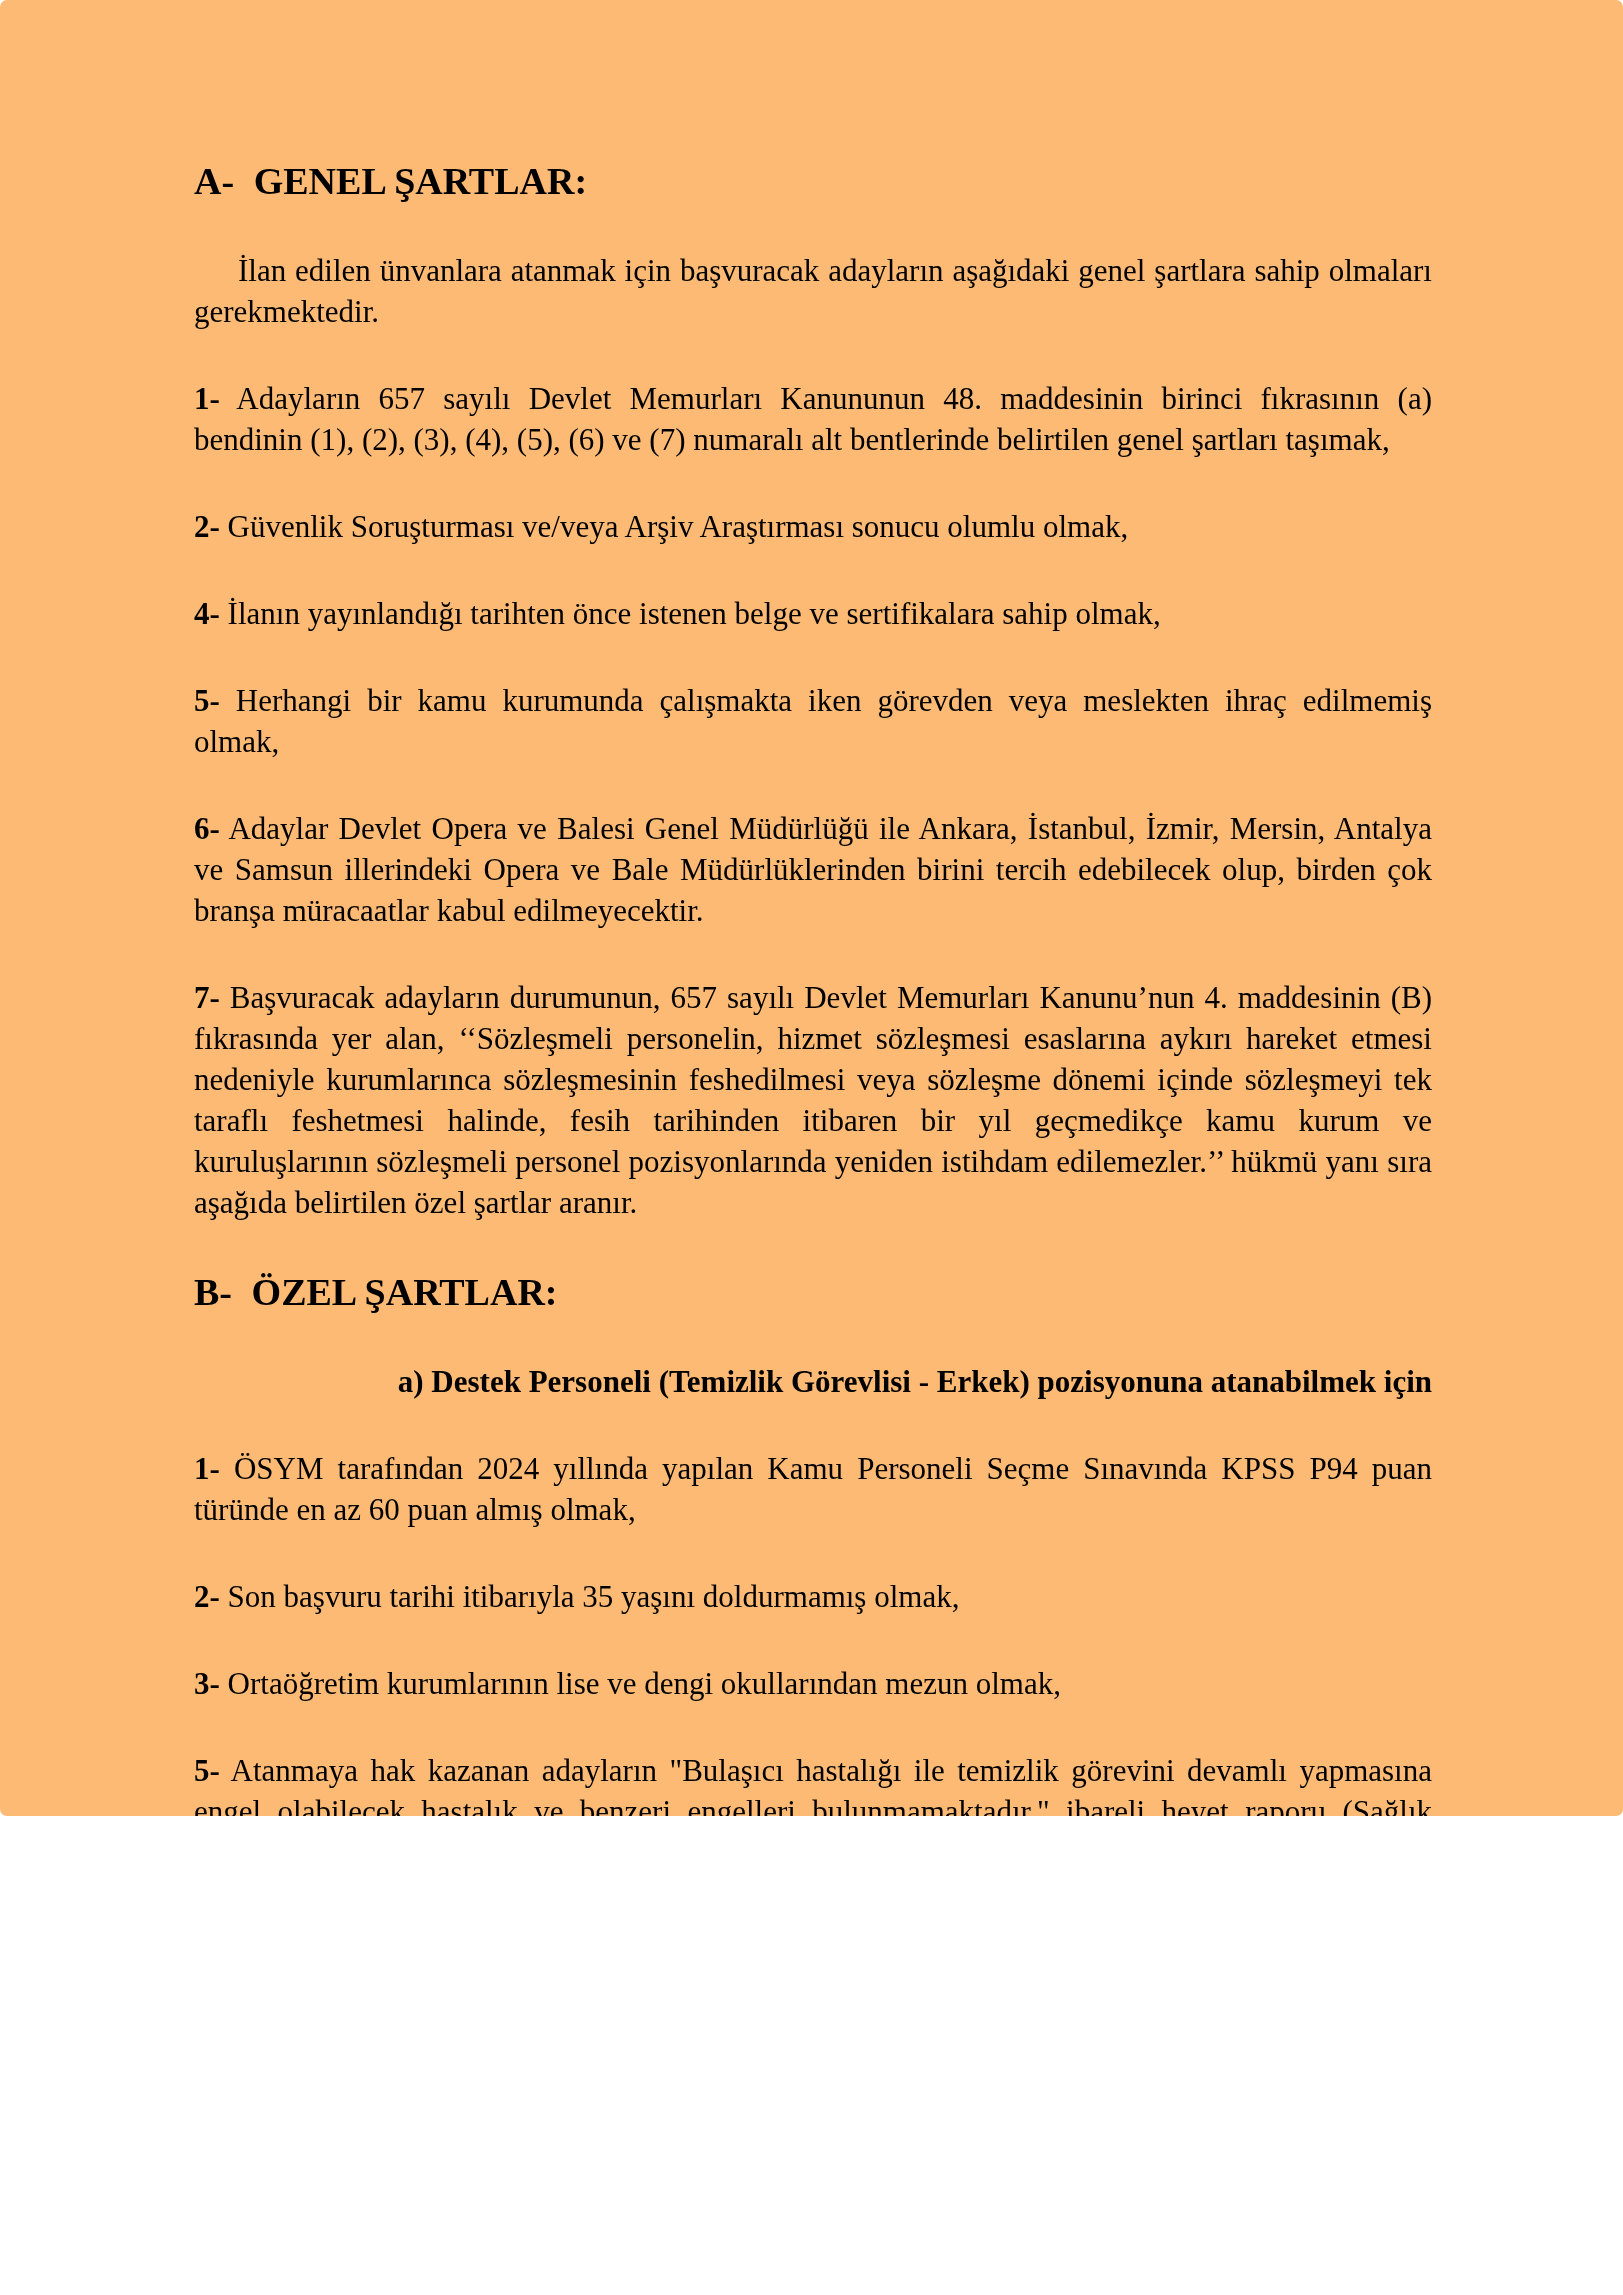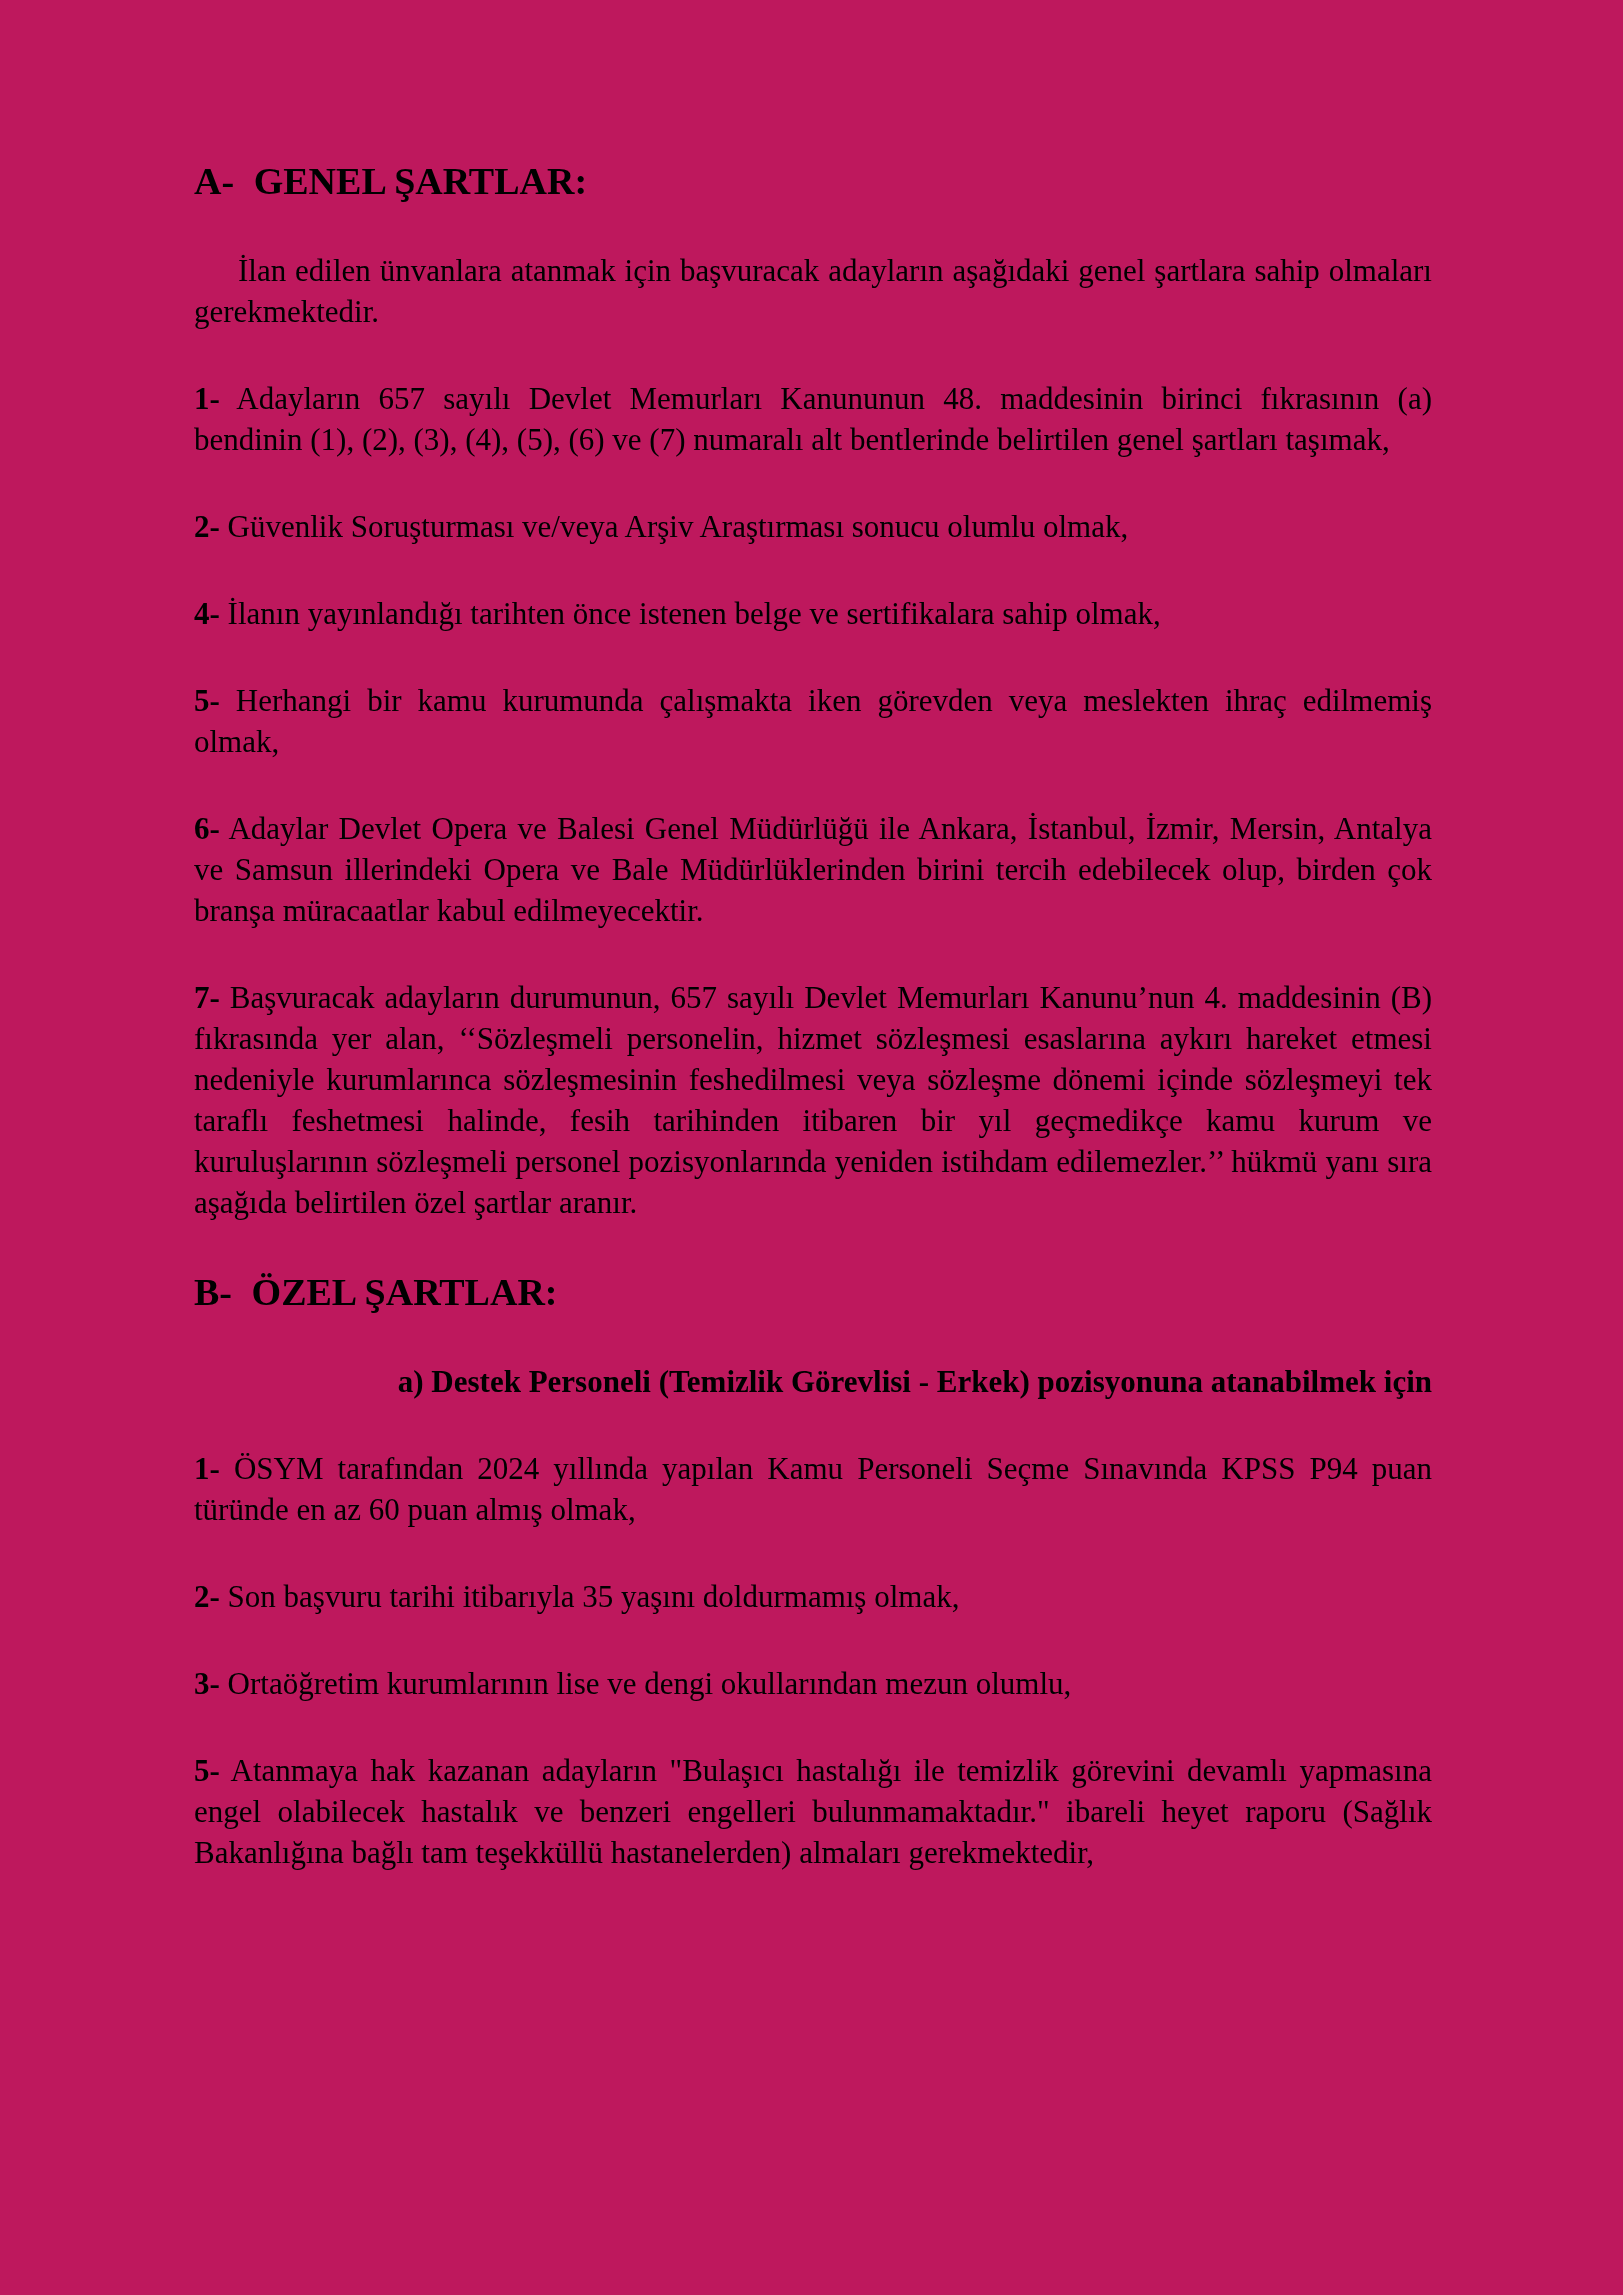--- a/index.html
+++ b/index.html
@@ -3,29 +3,30 @@
 <meta charset="utf-8">
 <style>
   html, body {
     margin: 0;
     padding: 0;
     background: #ffffff;
   }
   .page {
     position: relative;
     width: 1623px;
-    height: 2295px;
+    height: 1816px;
     box-sizing: border-box;
-    background: #be185d;
+    background: #fdba74;
     color: #000000;
     font-family: "Liberation Serif", "DejaVu Serif", serif;
     font-size: 31px;
     line-height: 41px;
     padding: 158px 191px 0 194px;
     overflow: hidden;
+    border-radius: 7px;
   }
   .heading {
     font-size: 38px;
     line-height: 46px;
     font-weight: bold;
     margin: 0 0 46px 0;
     text-align: left;
   }
   .heading .hlabel {
     margin-right: 19.6px;
@@ -68,20 +69,20 @@
   <p class="para"><span class="num">7-</span> <span>Başvuracak adayların durumunun, 657 sayılı Devlet Memurları Kanunu’nun 4. maddesinin (B) fıkrasında yer alan, ‘‘Sözleşmeli personelin, hizmet sözleşmesi esaslarına aykırı hareket etmesi nedeniyle kurumlarınca sözleşmesinin feshedilmesi veya sözleşme dönemi içinde sözleşmeyi tek taraflı feshetmesi halinde, fesih tarihinden itibaren bir yıl geçmedikçe kamu kurum ve kuruluşlarının sözleşmeli personel pozisyonlarında yeniden istihdam edilemezler.’’ hükmü yanı sıra aşağıda belirtilen özel şartlar aranır.</span></p>
 
   <div class="heading"><span class="hlabel">B-</span><span>ÖZEL ŞARTLAR:</span></div>
 
   <p class="para subheading">a) Destek Personeli (Temizlik Görevlisi - Erkek) pozisyonuna atanabilmek için</p>
 
   <p class="para"><span class="num">1-</span> <span>ÖSYM tarafından 2024 yıllında yapılan Kamu Personeli Seçme Sınavında KPSS P94 puan türünde en az 60 puan almış olmak,</span></p>
 
   <p class="para"><span class="num">2-</span> <span>Son başvuru tarihi itibarıyla 35 yaşını doldurmamış olmak,</span></p>
 
-  <p class="para"><span class="num">3-</span> <span>Ortaöğretim kurumlarının lise ve dengi okullarından mezun olumlu,</span></p>
+  <p class="para"><span class="num">3-</span> <span>Ortaöğretim kurumlarının lise ve dengi okullarından mezun olmak,</span></p>
 
 
   <p class="para"><span class="num">5-</span> <span>Atanmaya hak kazanan adayların "Bulaşıcı hastalığı ile temizlik görevini devamlı yapmasına engel olabilecek hastalık ve benzeri engelleri bulunmamaktadır." ibareli heyet raporu (Sağlık Bakanlığına bağlı tam teşekküllü hastanelerden) almaları gerekmektedir,</span></p>
 
 
 </div>
 
 
 </body></html>

